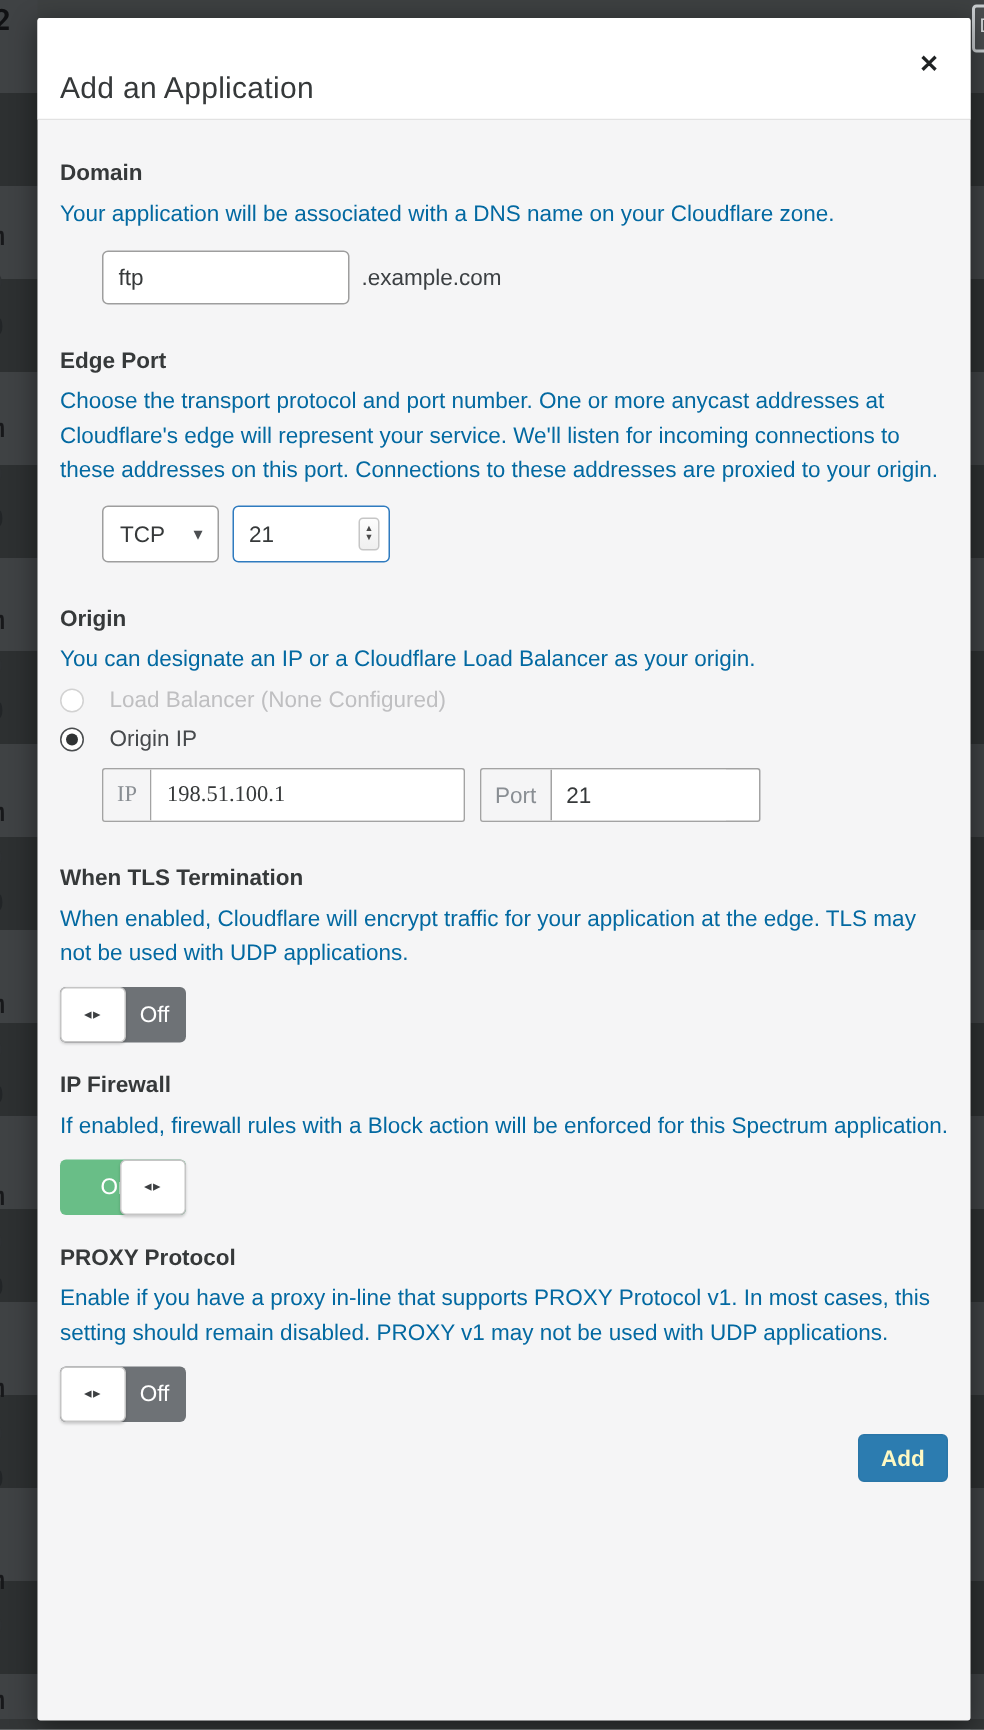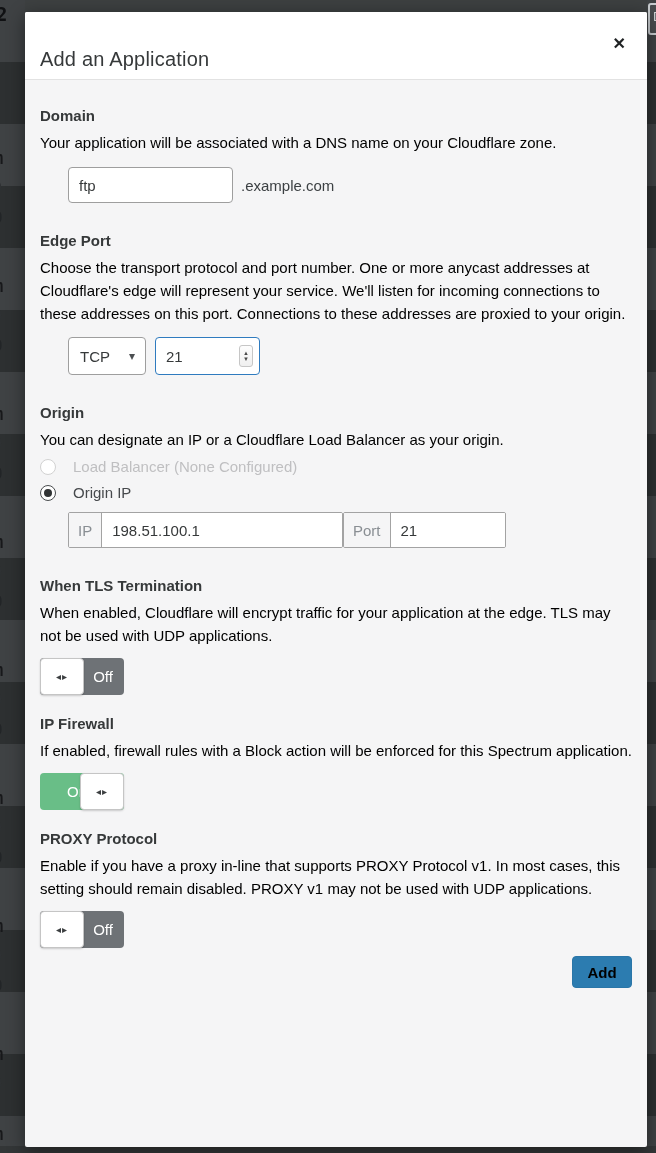--- a/index.html
+++ b/index.html
@@ -46,21 +46,21 @@
   .modal-title { font-size:20px; font-weight:400; color:#36393a; letter-spacing:.2px; }
   .close-btn {
     position:absolute; top:20px; right:17px;
     background:none; border:none; cursor:pointer;
     font-size:16px; font-weight:bold; color:#1f2223; line-height:1; padding:4px;
   }
 
   .modal-body { flex:1 1 auto; padding:26px 15px 0; }
 
   h2.sec { font-size:15px; font-weight:bold; color:#36393a; line-height:20px; }
-  p.desc { font-size:15px; color:#000000; line-height:23px; margin-top:5px; max-width:592px; }
+  p.desc { font-size:15px; color:#0369a1; line-height:23px; margin-top:5px; max-width:592px; }
   p.desc.narrow { max-width:585px; }
   .mt-sec   { margin-top:28px; }
   .mt-sec-s { margin-top:19px; }
 
   
   .row { display:flex; align-items:center;padding-left:28px; }
   .text-input {
     height:36px; background:#fff; border:1px solid #9e9e9e; border-radius:4px;
     font-family:inherit; font-size:15px; color:#36393a; padding:0 10px; outline:none;
   }
@@ -114,23 +114,23 @@
     background:#fff; overflow:hidden;
   }
   .igroup .prefix {
     background:#f5f5f6; border-right:1px solid #a3a3a3; color:#898e93;
     font-size:15px; display:flex; align-items:center; padding:0 9px;
   }
   .igroup input {
     border:none; outline:none; font-family:inherit; font-size:15px; color:#36393a;
     padding:0 10px; background:#fff;
   }
-  .ip-group { width:275px; }
+  .ip-group { width:242px;font-family:Liberation Serif, serif; }
   .ip-group input { width:248px; }
-  .port-group { width:163px; }
+  .port-group { width:187px; margin-left:10px; }
   .port-group input { width:116px; }
 
   
   .toggle {
     margin-top:11px; width:84px; height:37px; position:relative;
     border-radius:4px; cursor:pointer;
   }
   .toggle .track { position:absolute; inset:0; border-radius:4px; }
   .toggle.is-off .track { background:#6e7276; }
   .toggle.is-on  .track { background:#69be87; }
@@ -147,21 +147,21 @@
     box-shadow:0 1px 2px rgba(0,0,0,.18);
   }
   .toggle.is-off .knob { left:0; }
   .toggle.is-on  .knob { right:0; }
   .knob .arr { font-size:10px; color:#3c3f41; letter-spacing:1px; }
 
   
   .footer-row { display:flex; justify-content:flex-end; margin-top:8px; }
   .add-btn {
     min-width:60px; height:32px; background:#2c7cb0; border:1px solid #2a76a8;
-    border-radius:4px; color:#000000; font-family:inherit; font-size:15px; font-weight:bold;
+    border-radius:4px; color:#fef9c3; font-family:inherit; font-size:15px; font-weight:bold;
     cursor:pointer; padding:0 14px;
   }
 </style>
 </head>
 <body>
 
 <div class="backdrop">
   <div class="edge-strip left" id="left-strip">
       <span class="frag num" style="top: 3px;">2</span>
       <span class="frag strong" style="top: 148px;">m</span>

